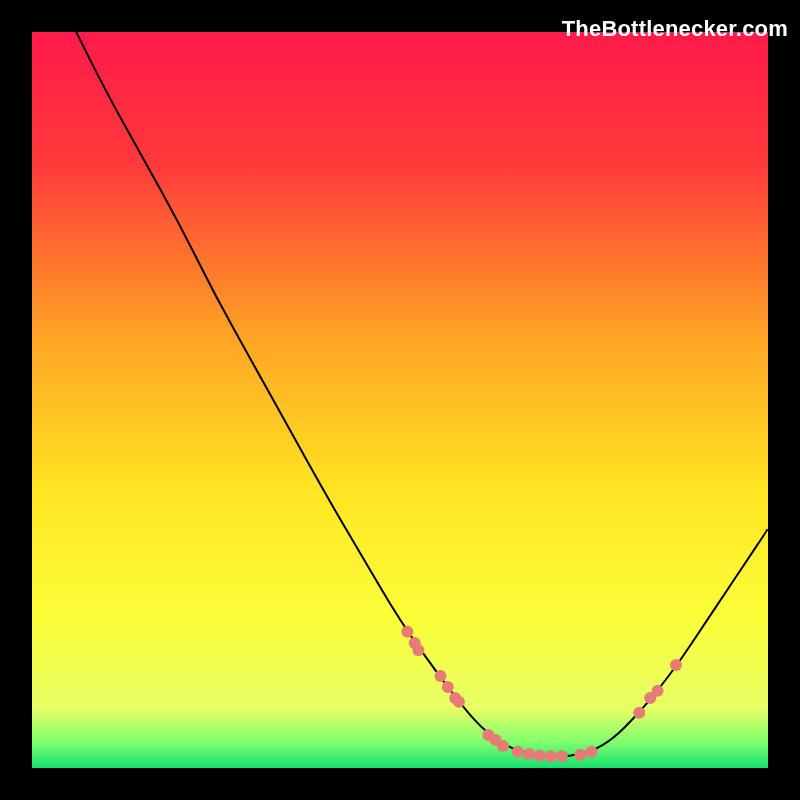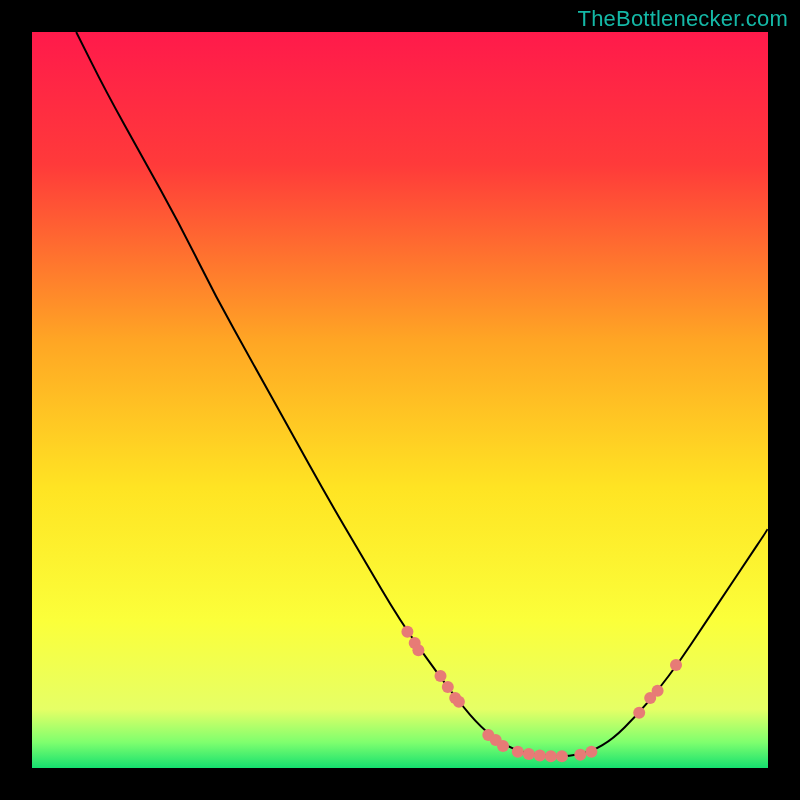--- a/index.html
+++ b/index.html
@@ -12,25 +12,25 @@
     font-family: Arial, Helvetica, sans-serif;
   }
   .frame {
     position: relative;
     width: 800px;
     height: 800px;
     background: #000;
   }
   .watermark {
     position: absolute;
-    top: 6px;
+    top: 16px;
     right: 12px;
-    color: #14b8a6;
+    color: #ffffff;
     font-size: 22px;
-    font-weight: 400;
+    font-weight: 700;
     letter-spacing: 0.2px;
     z-index: 5;
   }
   .plot {
     position: absolute;
     left: 32px;
     top: 32px;
     width: 736px;
     height: 736px;
   }

